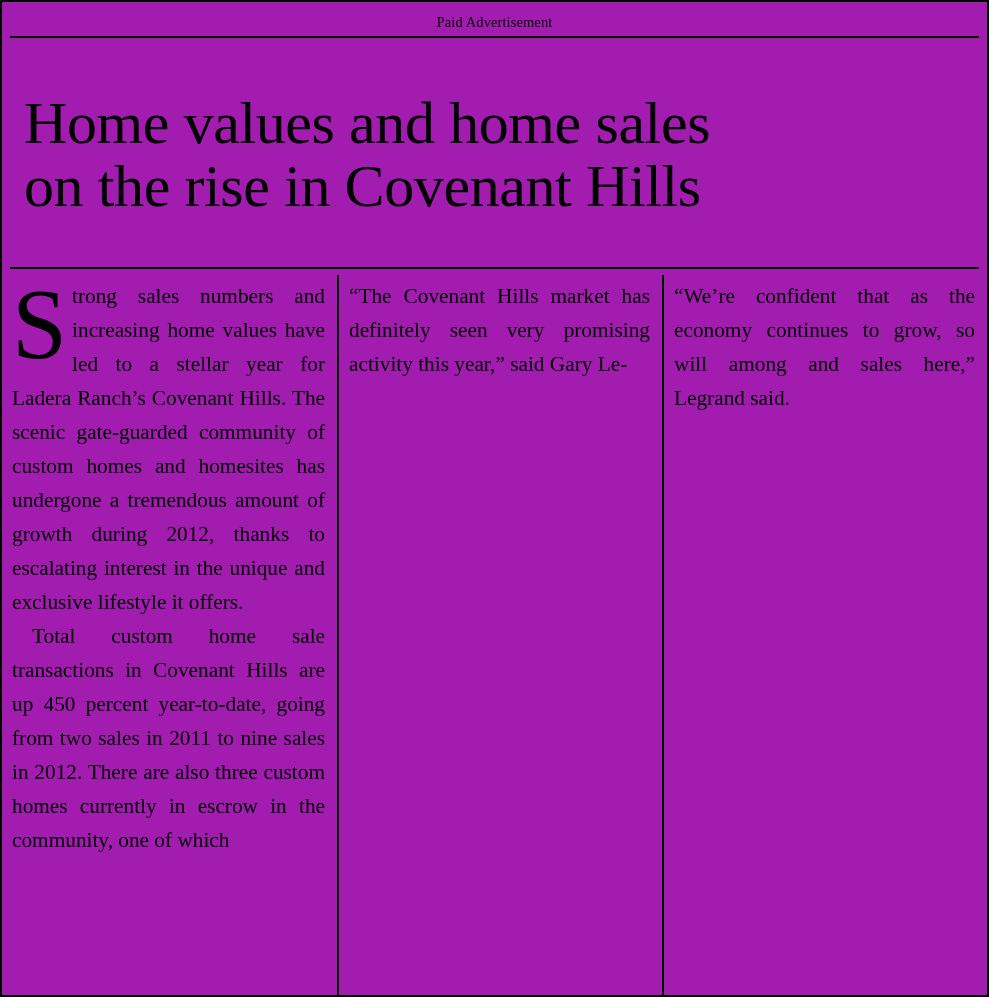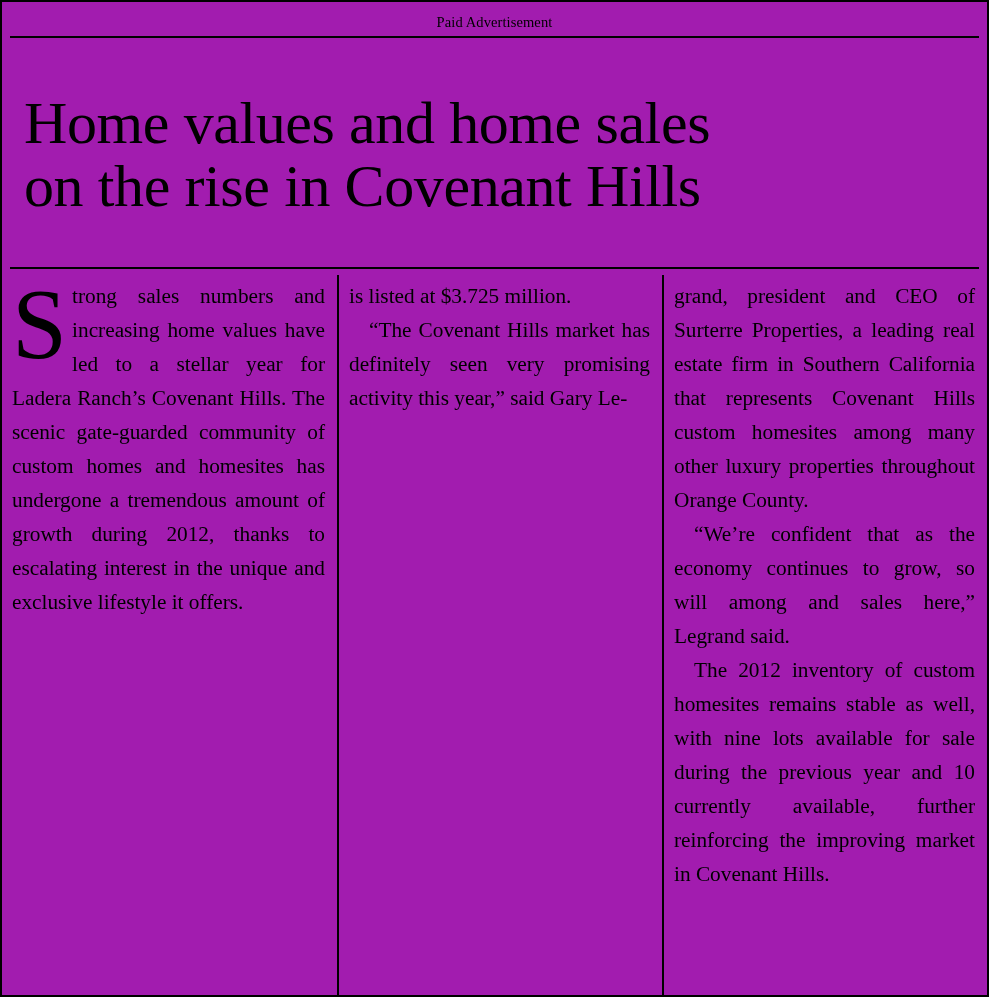--- a/index.html
+++ b/index.html
@@ -115,27 +115,25 @@
     <span class="line">Home values and home sales</span>
     <span class="line">on the rise in Covenant Hills</span>
   </h1>
 
   <div class="rule-thin"></div>
 
   <div class="columns">
 
     <div class="col">
       <p class="body dropcap-para noindent"><span class="dropcap">S</span><span>trong sales numbers and increasing home values have led to a stellar year for Ladera Ranch’s Covenant Hills. The scenic gate-guarded community of custom homes and homesites has undergone a tremendous amount of growth during 2012, thanks to escalating interest in the unique and exclusive lifestyle it offers.</span></p>
+      <p class="body">Total custom home sale transactions in Covenant Hills are up 450 percent year-to-date, going from two sales in 2011 to nine sales in 2012. There are also three custom homes currently in escrow in the community, one of which</p>
     </div>
 
     <div class="col divider">
-      <p class="body noindent">is listed at $3.725 million.</p>
       <p class="body">“The Covenant Hills market has definitely seen very promising activity this year,” said Gary Le-</p>
     </div>
 
     <div class="col divider">
-      <p class="body noindent">grand, president and CEO of Surterre Properties, a leading real estate firm in Southern California that represents Covenant Hills custom homesites among many other luxury properties throughout Orange County.</p>
       <p class="body">“We’re confident that as the economy continues to grow, so will among and sales here,” Legrand said.</p>
-      <p class="body">The 2012 inventory of custom homesites remains stable as well, with nine lots available for sale during the previous year and 10 currently available, further reinforcing the improving market in Covenant Hills.</p>
     </div>
 
   </div>
 </div>
 
 </body></html>

